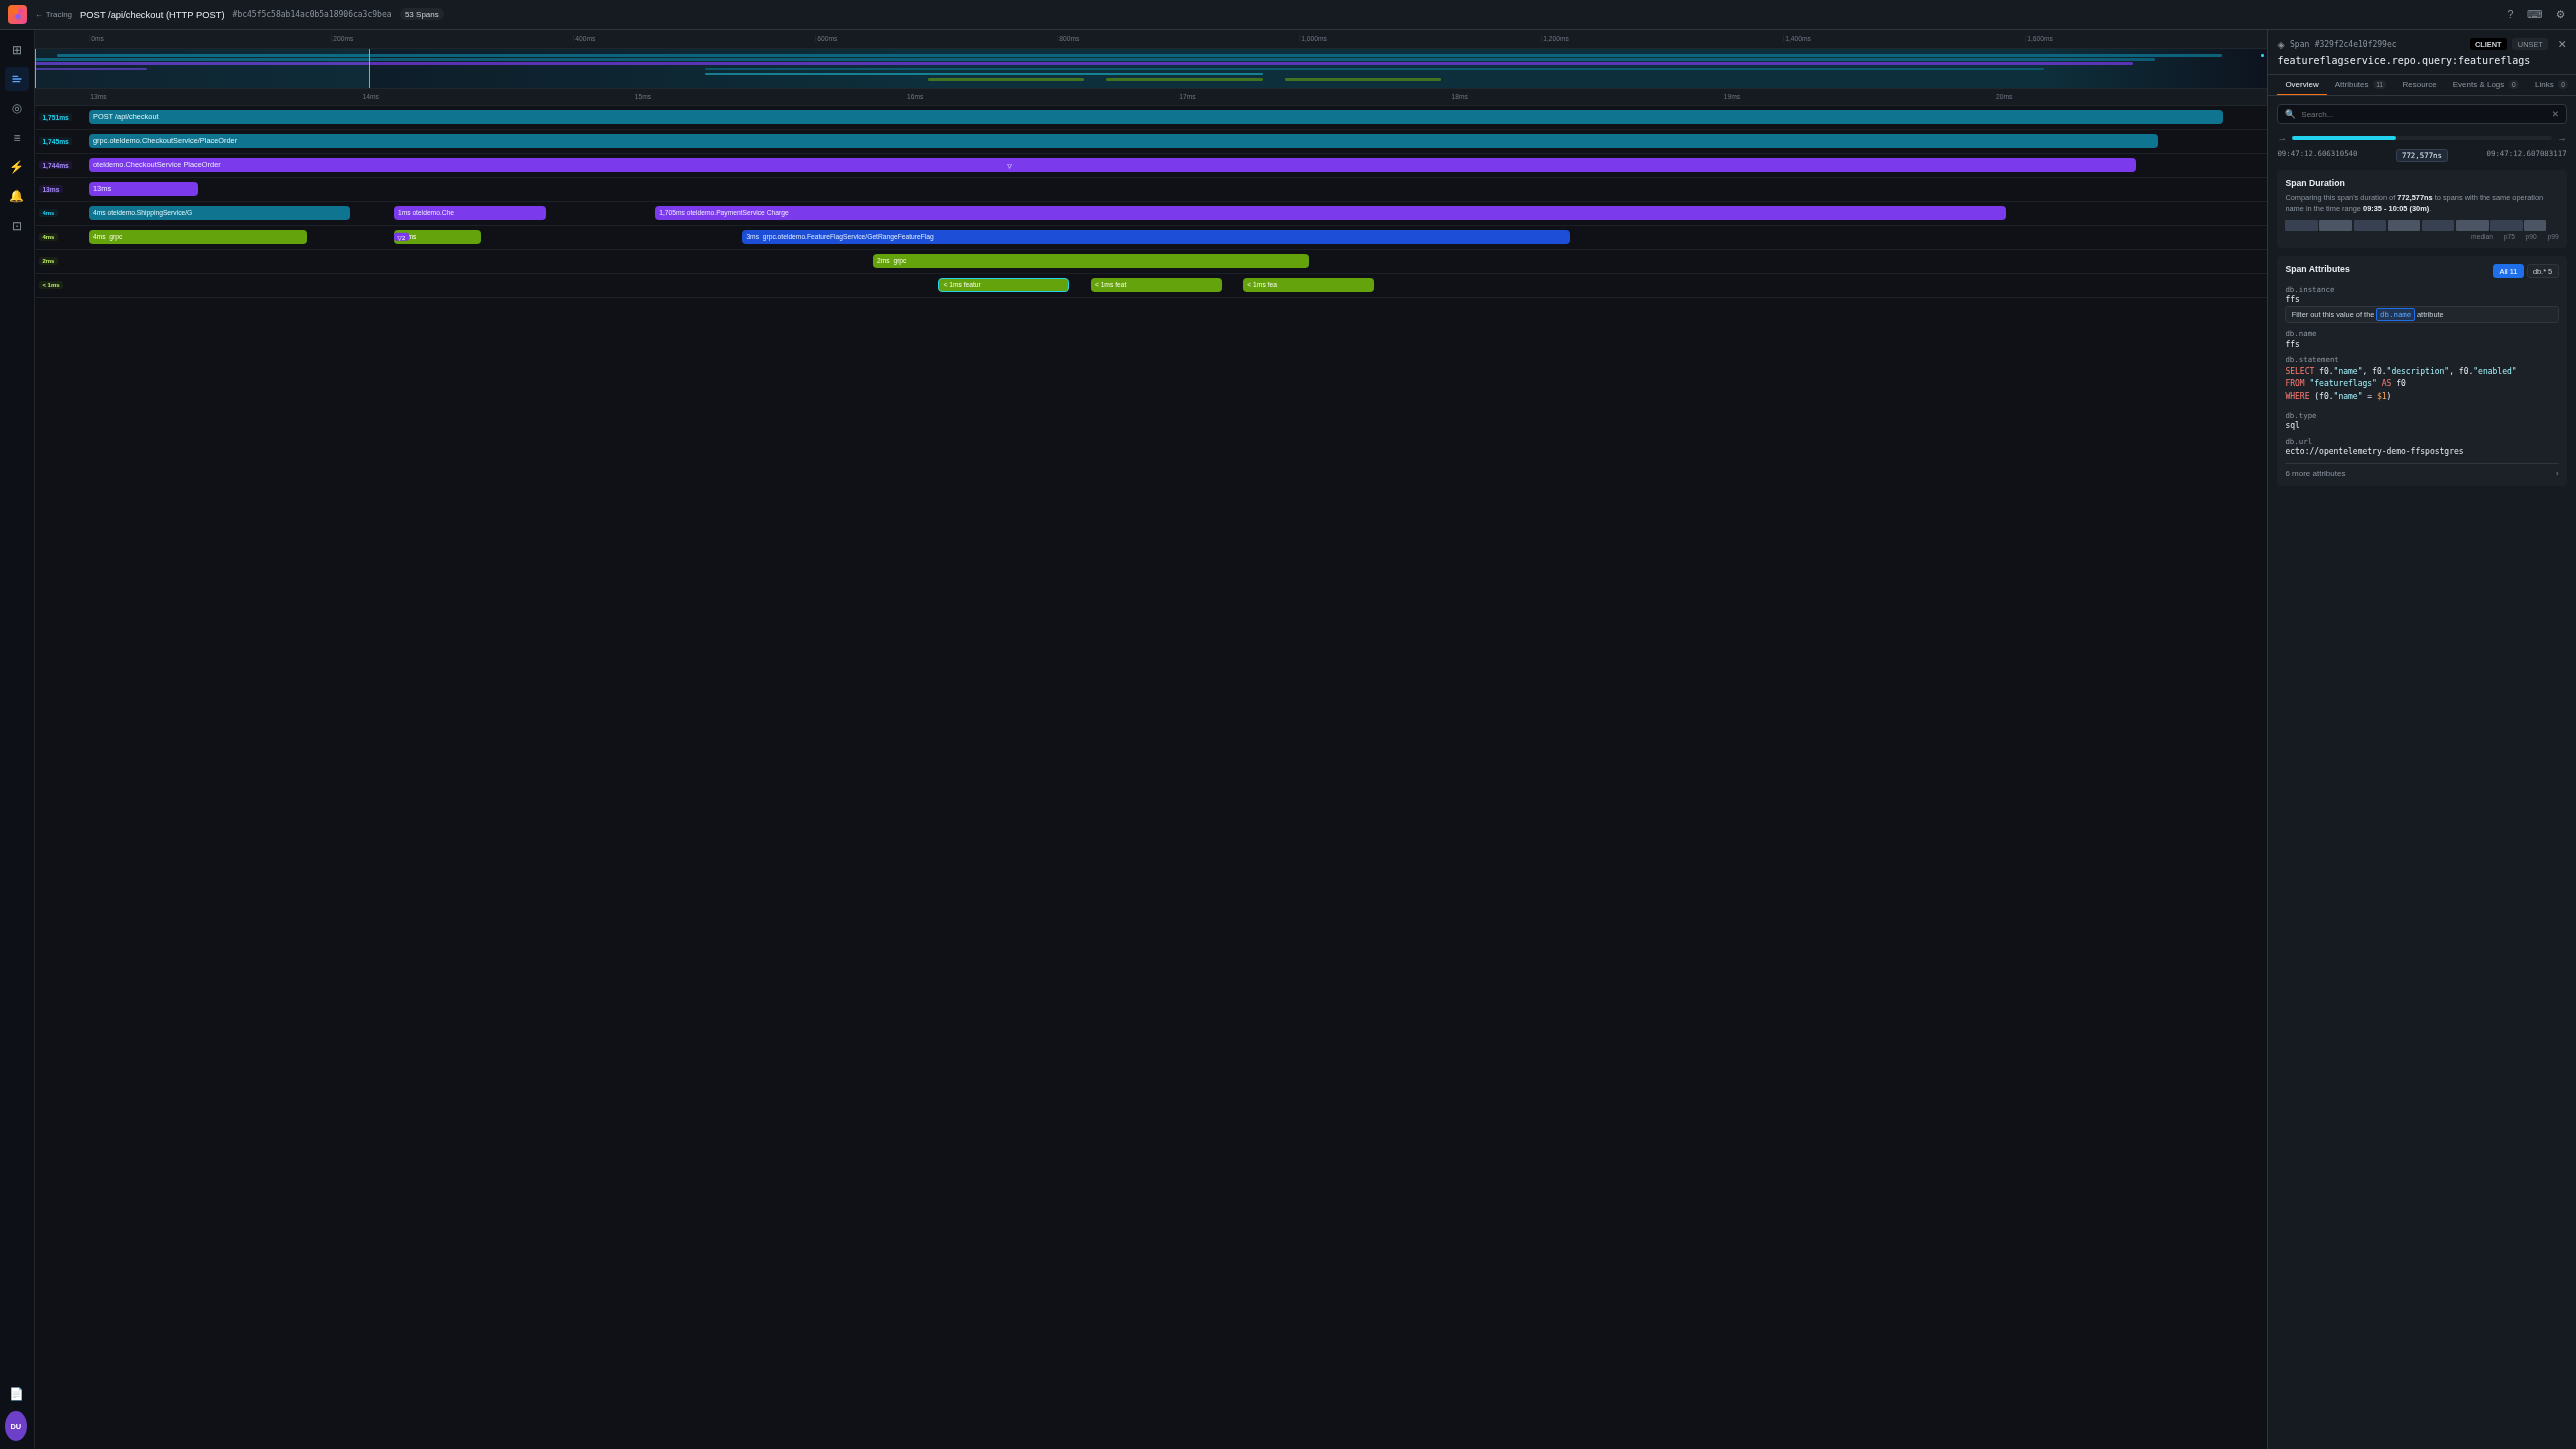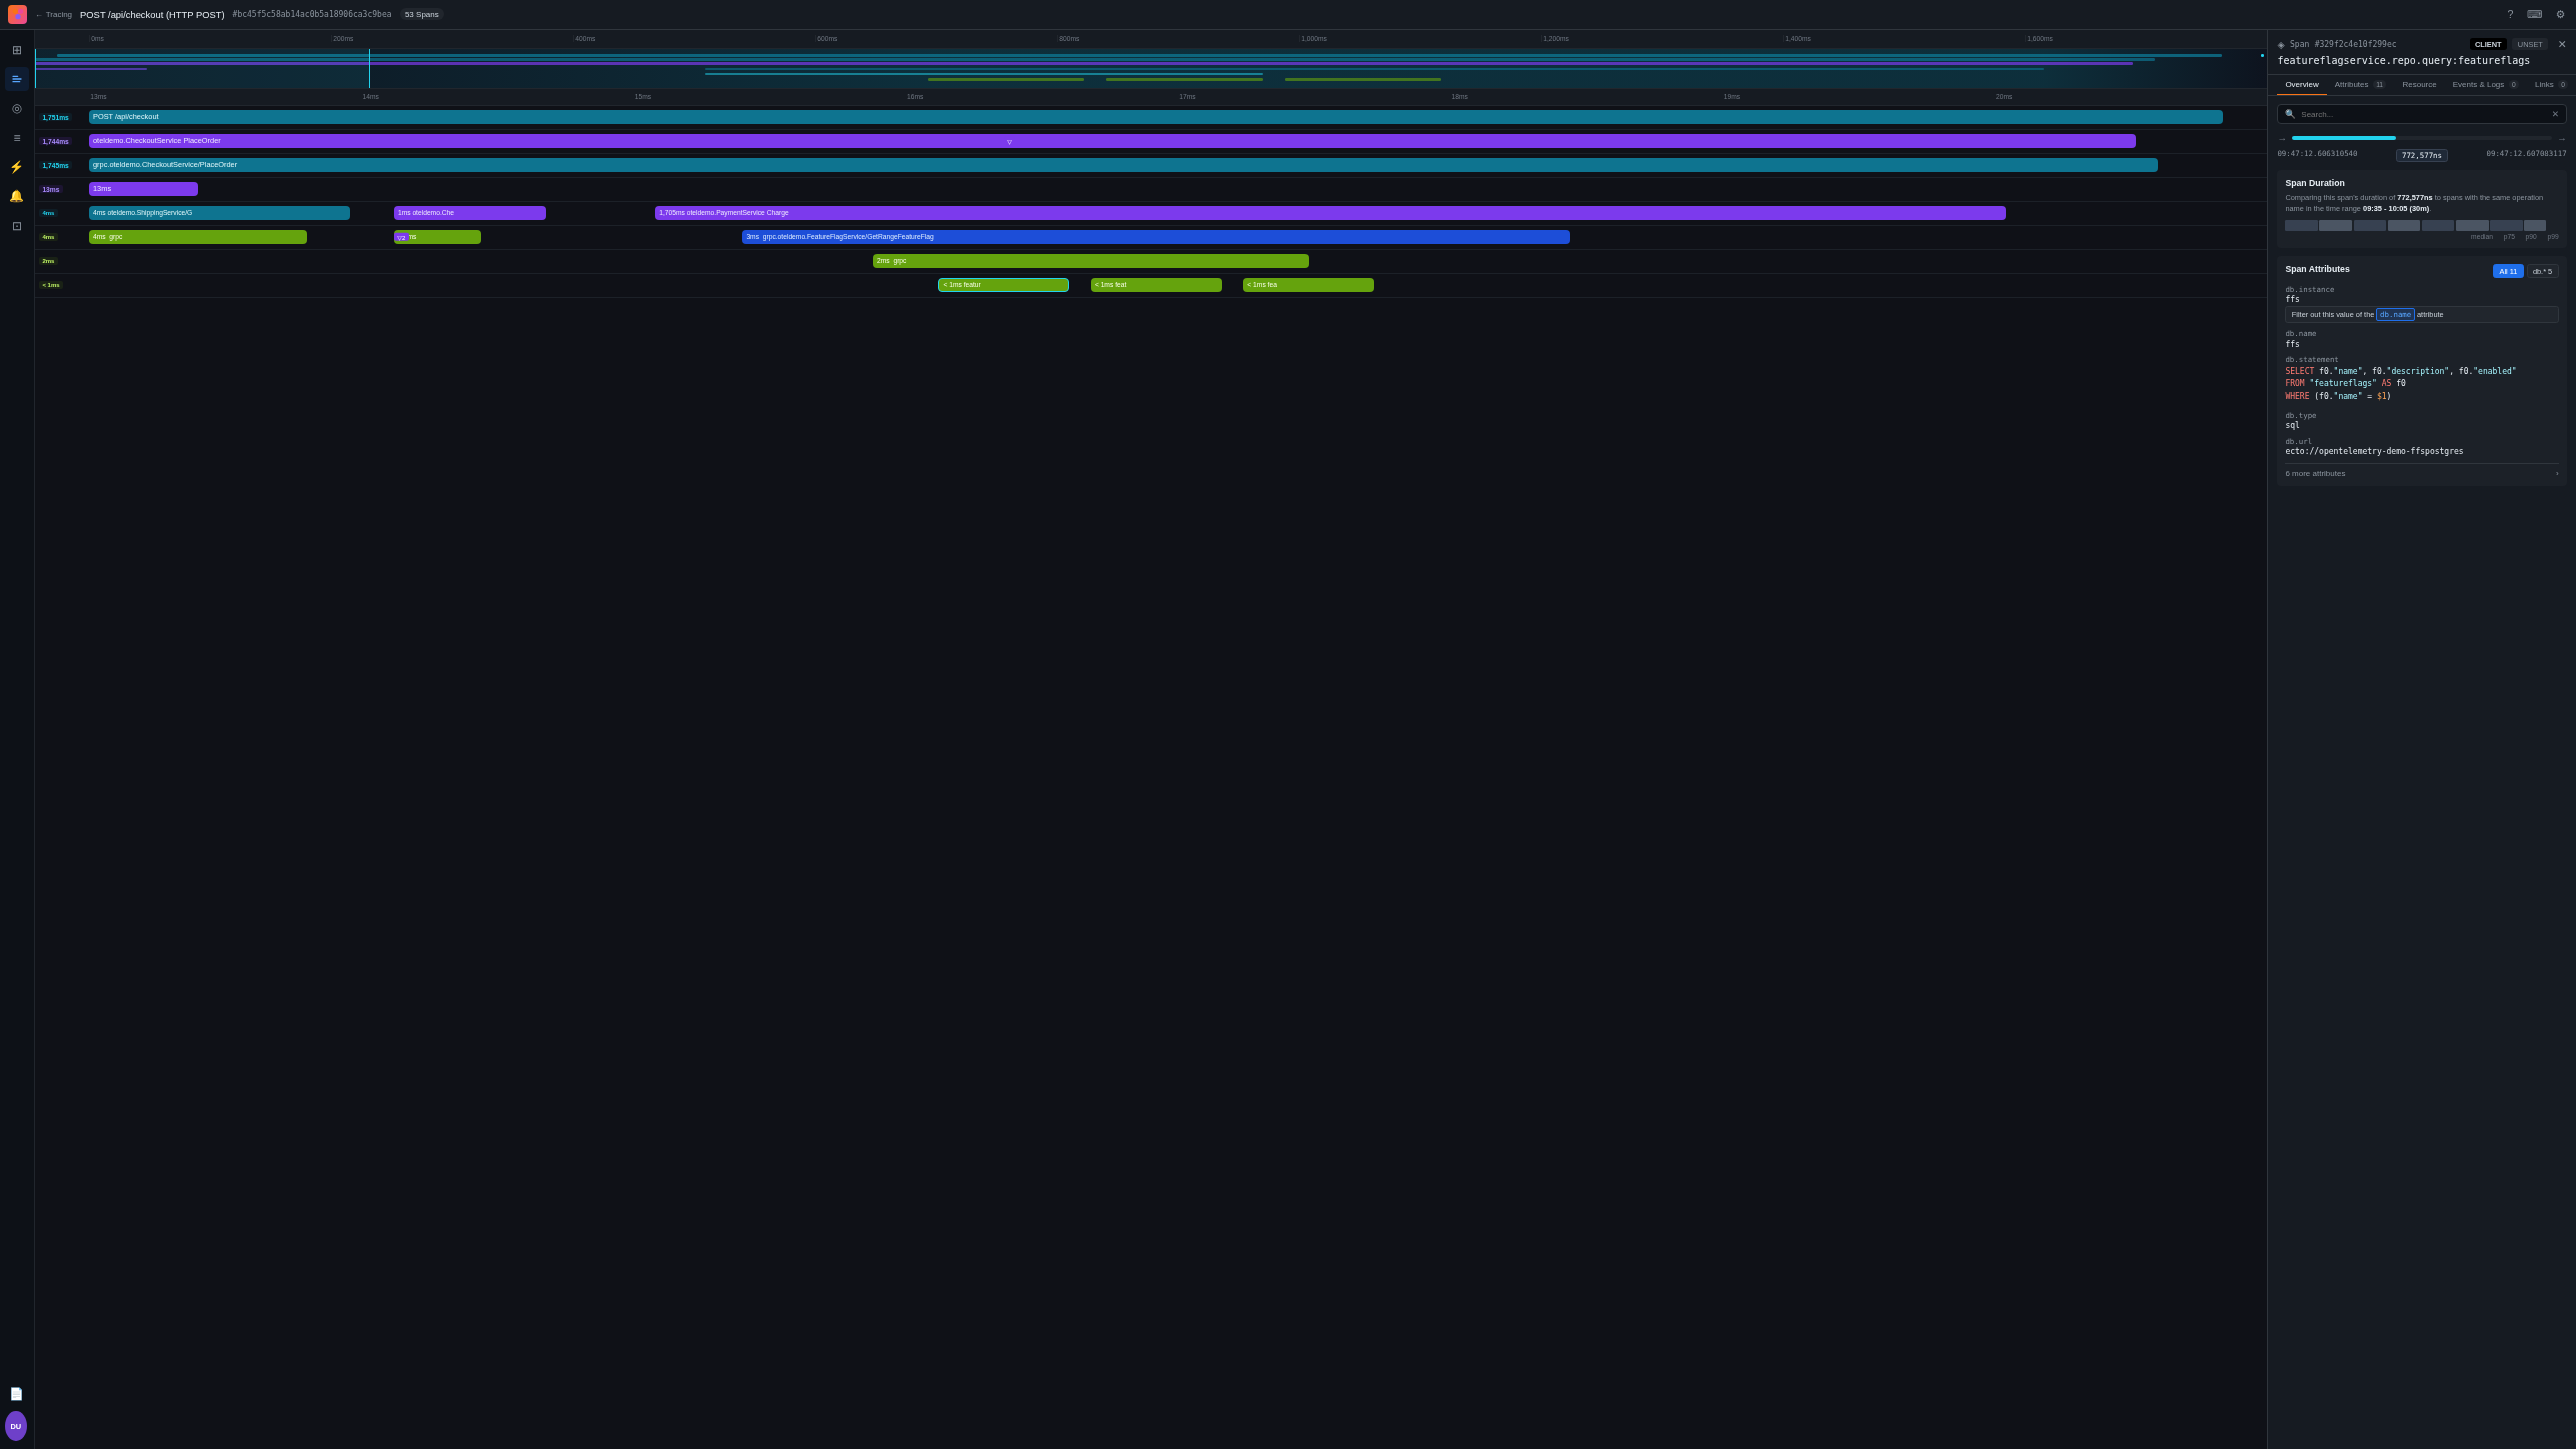--- a/index.html
+++ b/index.html
@@ -618,37 +618,37 @@
 
       <div class="span-row">
         <div class="span-label-area">
           <span class="span-duration-badge" style="background:#0e749020;color:#22d3ee;font-size:6.7px;">1,751ms</span>
         </div>
         <div class="span-bar-area">
           <div class="span-bar teal" style="left:0%;width:98%;">POST /api/checkout</div>
         </div>
       </div>
 
+      <div class="span-row">
+        <div class="span-label-area">
+          <span class="span-duration-badge" style="background:#0e749020;color:#22d3ee;font-size:6.7px;">1,745ms</span>
+        </div>
+        <div class="span-bar-area">
+          <div class="span-bar teal" style="left:0%;width:95%;">grpc.oteldemo.CheckoutService/PlaceOrder</div>
+        </div>
+      </div>
+
       <div class="span-row" style="position:relative;">
         <div class="span-label-area">
           <span class="span-duration-badge" style="background:#7c3aed20;color:#a78bfa;font-size:6.7px;">1,744ms</span>
         </div>
         <div class="span-bar-area" style="position:relative;">
           <div class="span-bar purple" style="left:0%;width:94%;">oteldemo.CheckoutService PlaceOrder</div>
 
           <div style="position:absolute;left:42%;top:50%;transform:translateY(-50%);background:#7c3aed;border-radius:2px;padding:0.7px 3.4px;font-size:6px;color:white;z-index:3;">▽</div>
-        </div>
-      </div>
-
-      <div class="span-row">
-        <div class="span-label-area">
-          <span class="span-duration-badge" style="background:#0e749020;color:#22d3ee;font-size:6.7px;">1,745ms</span>
-        </div>
-        <div class="span-bar-area">
-          <div class="span-bar teal" style="left:0%;width:95%;">grpc.oteldemo.CheckoutService/PlaceOrder</div>
         </div>
       </div>
 
       <div class="span-row">
         <div class="span-label-area">
           <span class="span-duration-badge" style="background:#7c3aed20;color:#a78bfa;font-size:6.7px;">13ms</span>
         </div>
         <div class="span-bar-area" style="position:relative;">
           <div class="span-bar purple" style="left:0%;width:5%;">13ms</div>
         </div>

